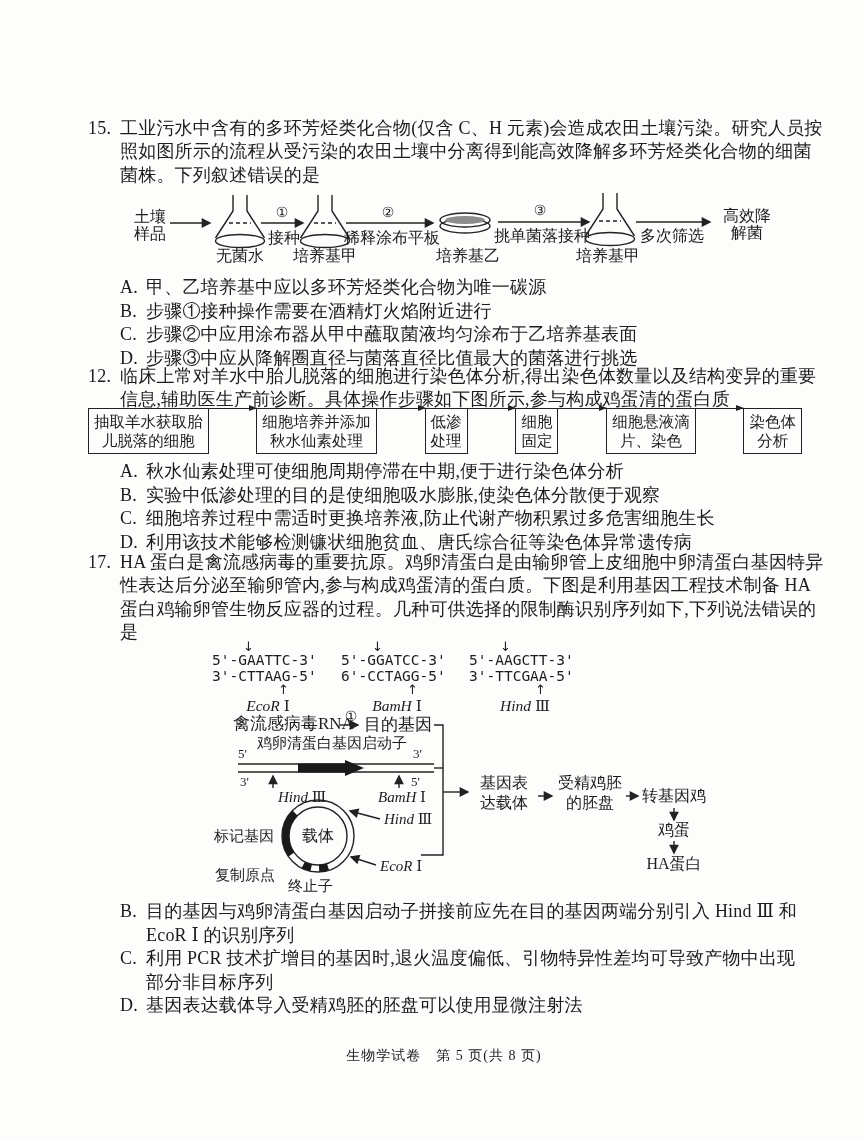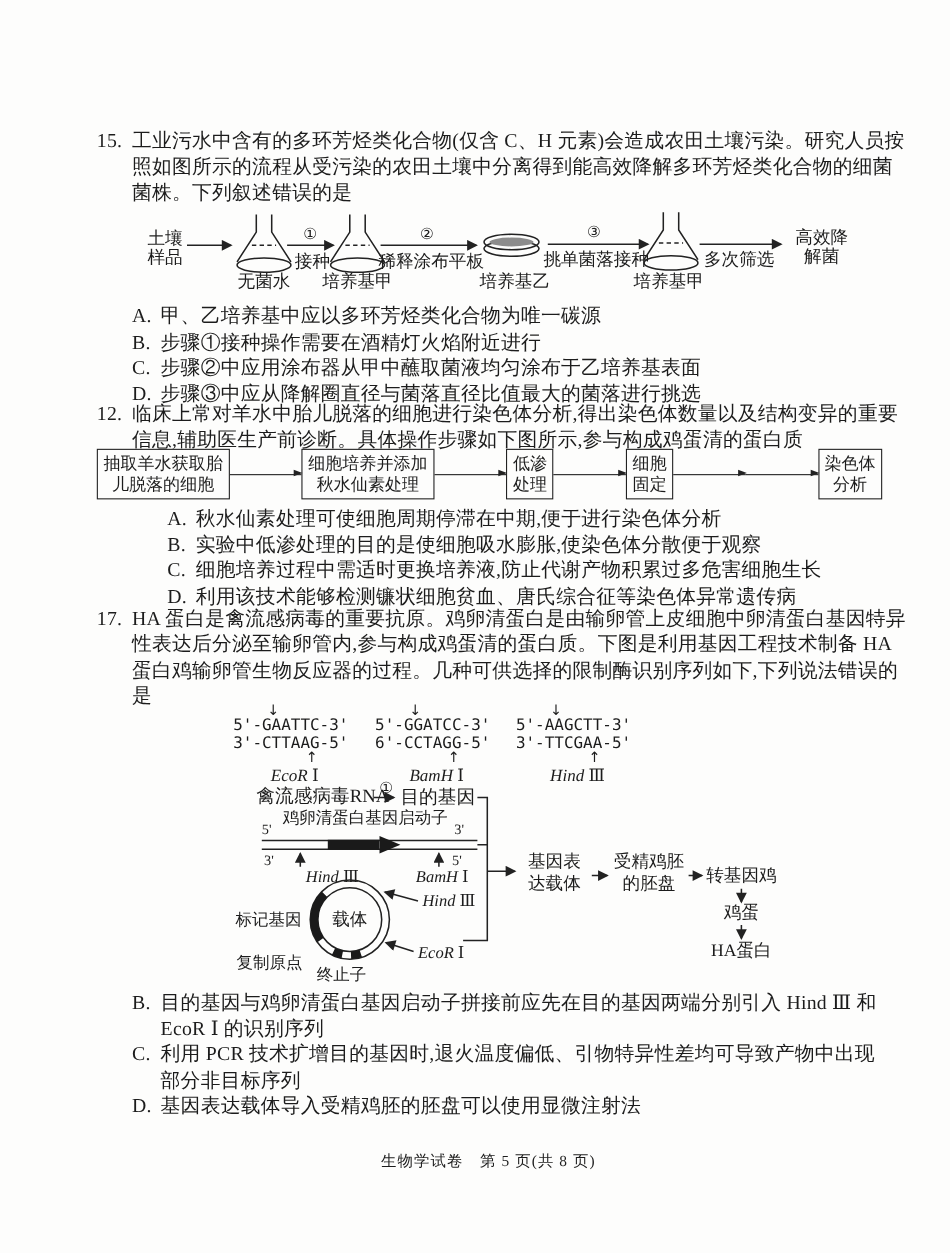--- a/index.html
+++ b/index.html
@@ -13,21 +13,21 @@
   .stem{
     font-size:18px;line-height:23.4px;width:708px;
     padding-left:32px;text-indent:-32px;letter-spacing:.2px;
   }
   .qnum{display:inline-block;width:32px;text-indent:0;}
   .options{font-size:18px;line-height:23.6px;width:690px;}
   .option{padding-left:26px;text-indent:-26px;letter-spacing:.2px;}
   .olabel{display:inline-block;width:26px;text-indent:0;}
   
   .flowrow{
-    left:88px;top:408px;width:714px;display:flex;align-items:center;
+    left:88px;top:408px;width:714px;display:flex;align-items:flex-start;
     font-size:15.5px;line-height:19px;text-align:center;
   }
   .fbox{border:1.5px solid #222;padding:3px 5px;background:#fdfdfc;flex:0 0 auto;}
   .flow-arrow{flex:1 1 auto;height:0;border-top:1.5px solid #222;position:relative;min-width:18px;}
   .flow-arrow::after{
     content:"";position:absolute;right:-1px;top:-4.4px;
     border-left:8px solid #222;border-top:3.7px solid transparent;border-bottom:3.7px solid transparent;
   }
   
   .enzyme{position:absolute;top:641px;width:112px;font-size:14.5px;}
@@ -120,28 +120,32 @@
     <div class="fbox">
         <div>低渗</div>
         <div>处理</div>
       </div>
     <div class="flow-arrow"></div>
     <div class="fbox">
         <div>细胞</div>
         <div>固定</div>
       </div>
     <div class="flow-arrow"></div>
+    <div class="fbox">
+        <div>细胞悬液滴</div>
+        <div>片、染色</div>
+      </div>
     <div class="flow-arrow"></div>
     <div class="fbox">
         <div>染色体</div>
         <div>分析</div>
       </div>
   </div>
 
-  <div class="abs options" style="left:120px;top:460px;margin-left:32px;">
+  <div class="abs options" style="left:120px;top:460px;">
     <div class="option"><span class="olabel">A.</span><span>秋水仙素处理可使细胞周期停滞在中期,便于进行染色体分析</span></div>
     <div class="option"><span class="olabel">B.</span><span>实验中低渗处理的目的是使细胞吸水膨胀,使染色体分散便于观察</span></div>
     <div class="option"><span class="olabel">C.</span><span>细胞培养过程中需适时更换培养液,防止代谢产物积累过多危害细胞生长</span></div>
     <div class="option"><span class="olabel">D.</span><span>利用该技术能够检测镰状细胞贫血、唐氏综合征等染色体异常遗传病</span></div>
   </div>
 
   <div class="abs stem" style="left:88px;top:551px;">
     <span class="qnum">17.</span><span>HA 蛋白是禽流感病毒的重要抗原。鸡卵清蛋白是由输卵管上皮细胞中卵清蛋白基因特异性表达后分泌至输卵管内,参与构成鸡蛋清的蛋白质。下图是利用基因工程技术制备 HA 蛋白鸡输卵管生物反应器的过程。几种可供选择的限制酶识别序列如下,下列说法错误的是</span>
   </div>
 

